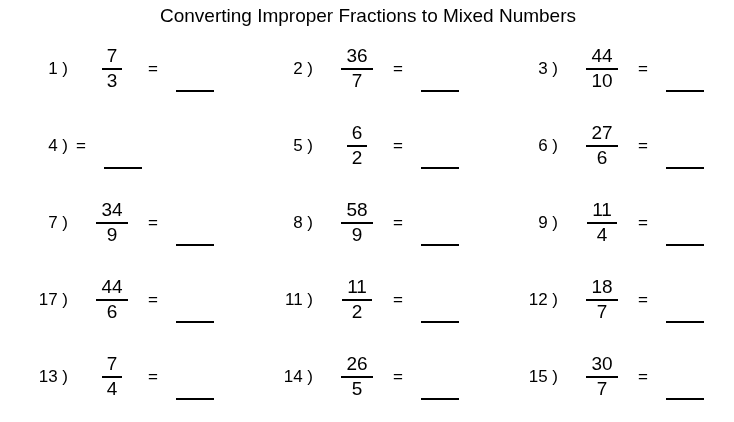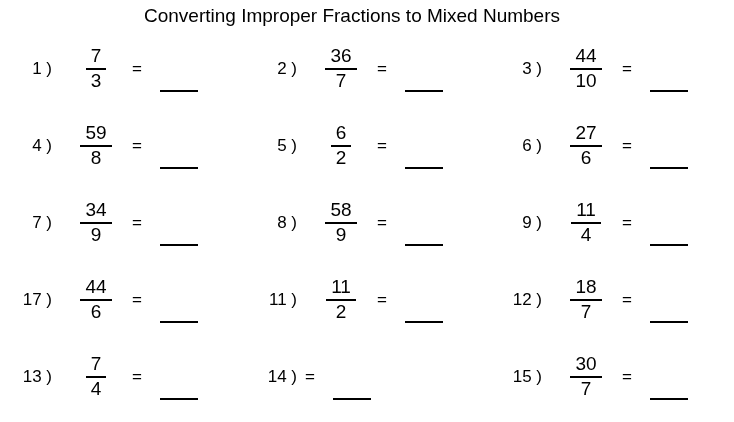--- a/index.html
+++ b/index.html
@@ -9,21 +9,21 @@
   }
   body {
     width: 734px;
     height: 422px;
     font-family: "Liberation Sans", sans-serif;
     color: #000000;
     overflow: hidden;
   }
   .worksheet {
     width: 700px;
-    padding-left: 2px;
+    padding-left: 18px;
   }
   .title {
     margin: 5px 0 0 0;
     text-align: center;
     font-size: 19px;
     font-weight: 400;
     color: #000000;
   }
   .grid {
     display: grid;
@@ -104,24 +104,20 @@
     <span class="frac">
       <span class="num">44</span>
       <span class="den">10</span>
     </span>
     <span class="eq">=</span>
     <span class="blank"></span>
   </div>
 
   <div class="problem">
     <span class="plabel">4 )</span>
-    <span class="frac">
-      <span class="num">59</span>
-      <span class="den">8</span>
-    </span>
     <span class="eq">=</span>
     <span class="blank"></span>
   </div>
 
   <div class="problem">
     <span class="plabel">5 )</span>
     <span class="frac">
       <span class="num">6</span>
       <span class="den">2</span>
     </span>
@@ -204,20 +200,24 @@
     <span class="frac">
       <span class="num">7</span>
       <span class="den">4</span>
     </span>
     <span class="eq">=</span>
     <span class="blank"></span>
   </div>
 
   <div class="problem">
     <span class="plabel">14 )</span>
+    <span class="frac">
+      <span class="num">26</span>
+      <span class="den">5</span>
+    </span>
     <span class="eq">=</span>
     <span class="blank"></span>
   </div>
 
   <div class="problem">
     <span class="plabel">15 )</span>
     <span class="frac">
       <span class="num">30</span>
       <span class="den">7</span>
     </span>

